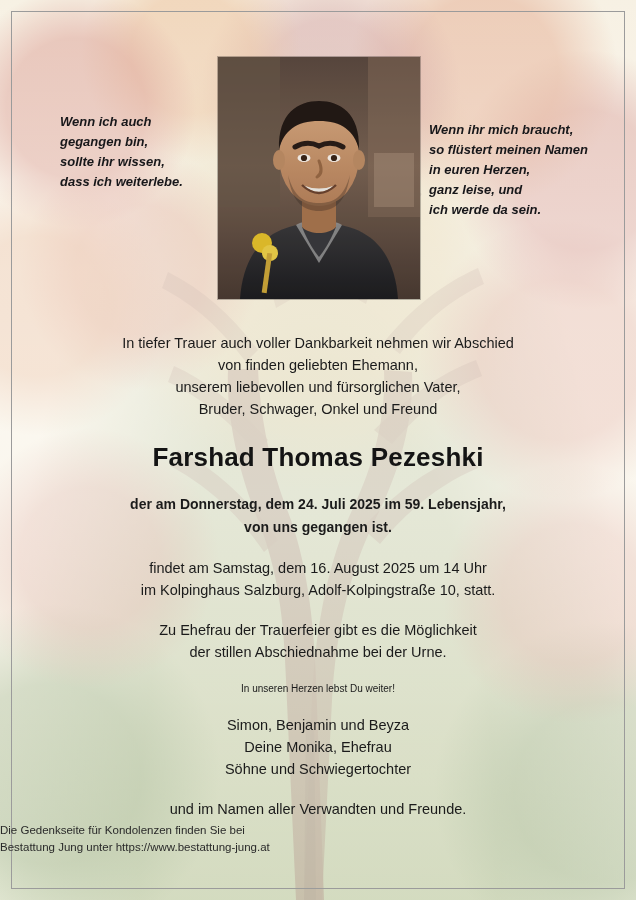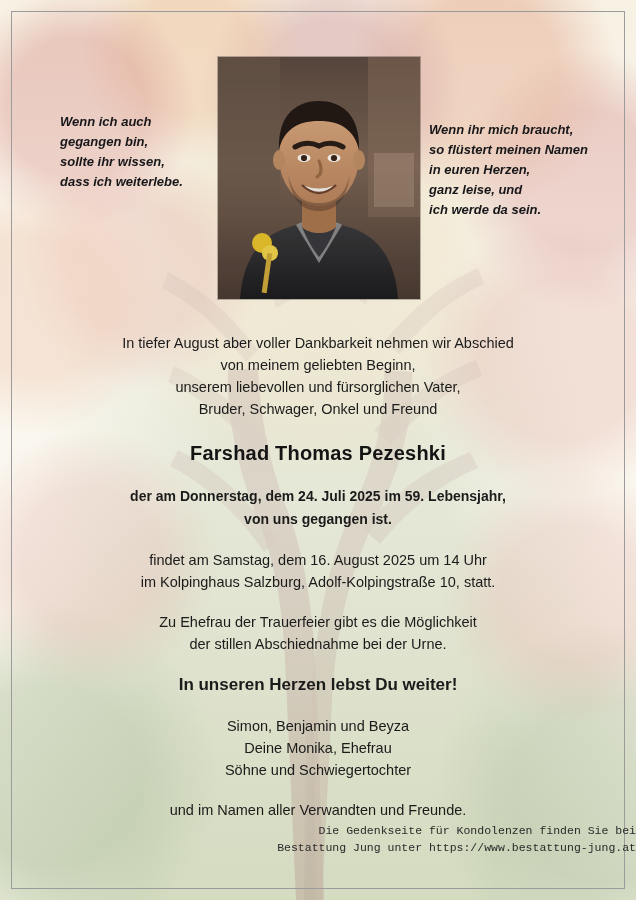--- a/index.html
+++ b/index.html
@@ -113,42 +113,41 @@
   }
   .line {
     font-size: 14.5px;
     line-height: 22px;
     color: #1b1b1b;
   }
   .block { margin: 0 0 18px 0; }
   .block:last-child { margin-bottom: 4px; }
 
   #deceased-name {
-    font-size: 20px;
+    font-size: 26px;
     font-weight: bold;
     letter-spacing: .2px;
     margin: 22px 0 20px 0;
     color: #141414;
   }
   .bold { font-weight: bold; }
   .strong-block .line { font-weight: bold; font-size: 14px; line-height: 23px; }
 
   #heart-line {
-    font-weight: bold;
-    font-size: 17px;
+    font-weight: normal;
+    font-size: 10px;
     margin: 20px 0 20px 0;
   }
 
   #footer {
     position: absolute;
-    left: 12px;
+    left: 0;
     right: 0;
     bottom: 44px;
-    text-align: right;
-    font-family: Liberation Mono, monospace;
+    text-align: left;
   }
   #footer .line { font-size: 11.5px; line-height: 17px; color: #2a2a2a; }
 </style>
 </head>
 <body>
 
 <div id="card">
 
   <div id="bg"></div>
 
@@ -245,22 +244,22 @@
           <circle cx="52" cy="196" r="8" fill="#f0d24a"></circle>
           <rect x="47" y="196" width="5" height="40" fill="#cfa83a" transform="rotate(8 49 212)"></rect>
         </g>
         <rect x="0" y="0" width="202" height="242" fill="#000" opacity=".06"></rect>
       </svg>
     </div>
 
     <div id="body-text">
 
       <div class="block">
-        <div class="line">In tiefer August aber voller Dankbarkeit nehmen wir Abschied</div>
-        <div class="line">von meinem geliebten Beginn,</div>
+        <div class="line">In tiefer Trauer auch voller Dankbarkeit nehmen wir Abschied</div>
+        <div class="line">von finden geliebten Ehemann,</div>
         <div class="line">unserem liebevollen und fürsorglichen Vater,</div>
         <div class="line">Bruder, Schwager, Onkel und Freund</div>
       </div>
 
       <div id="deceased-name">Farshad Thomas Pezeshki</div>
 
       <div class="block strong-block">
         <div class="line">der am Donnerstag, dem 24. Juli 2025 im 59. Lebensjahr,</div>
         <div class="line">von uns gegangen ist.</div>
       </div>

